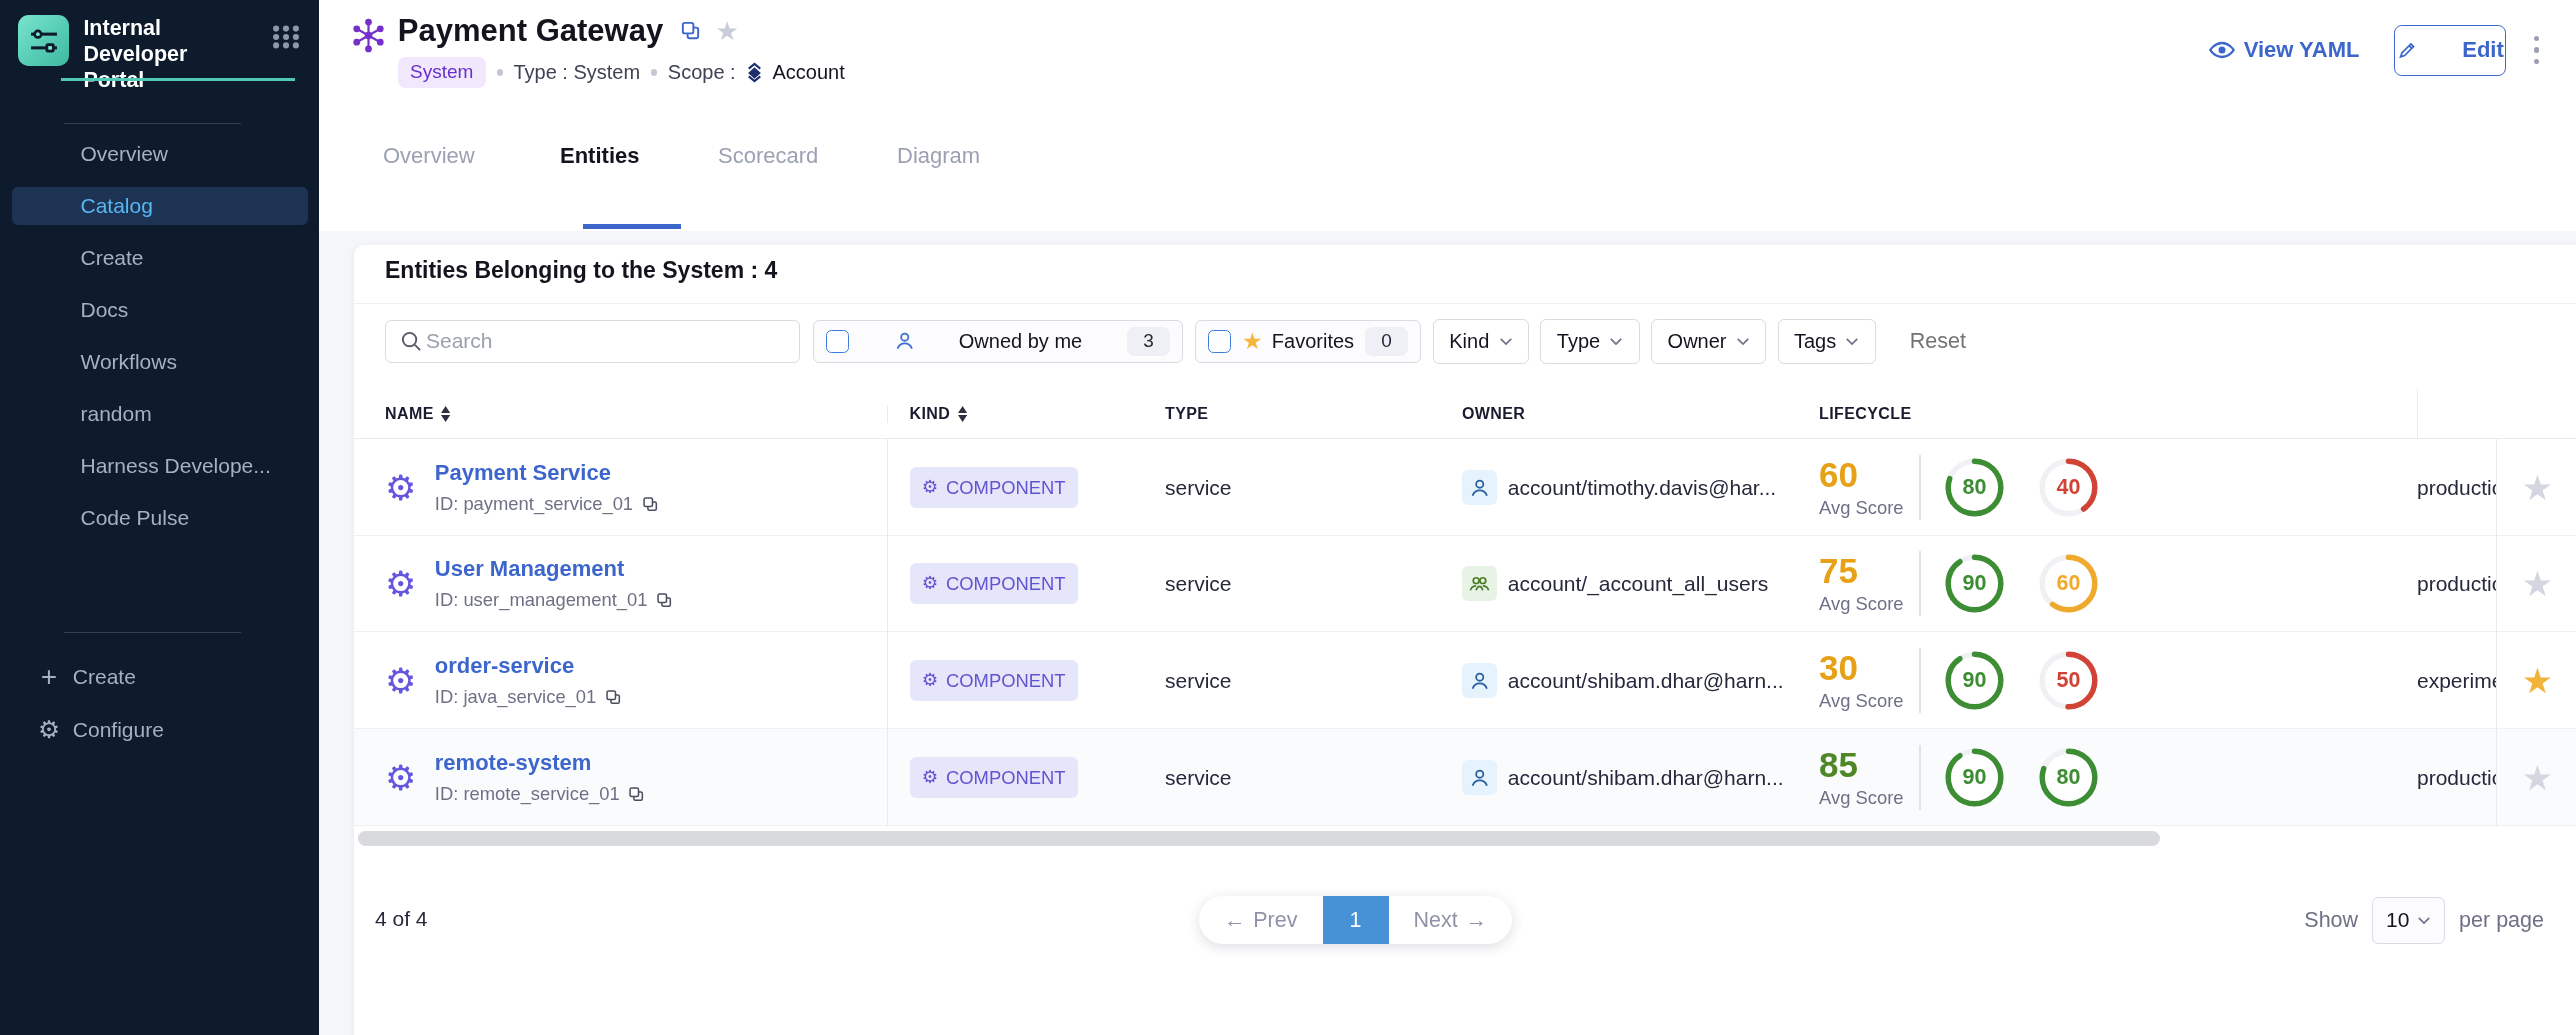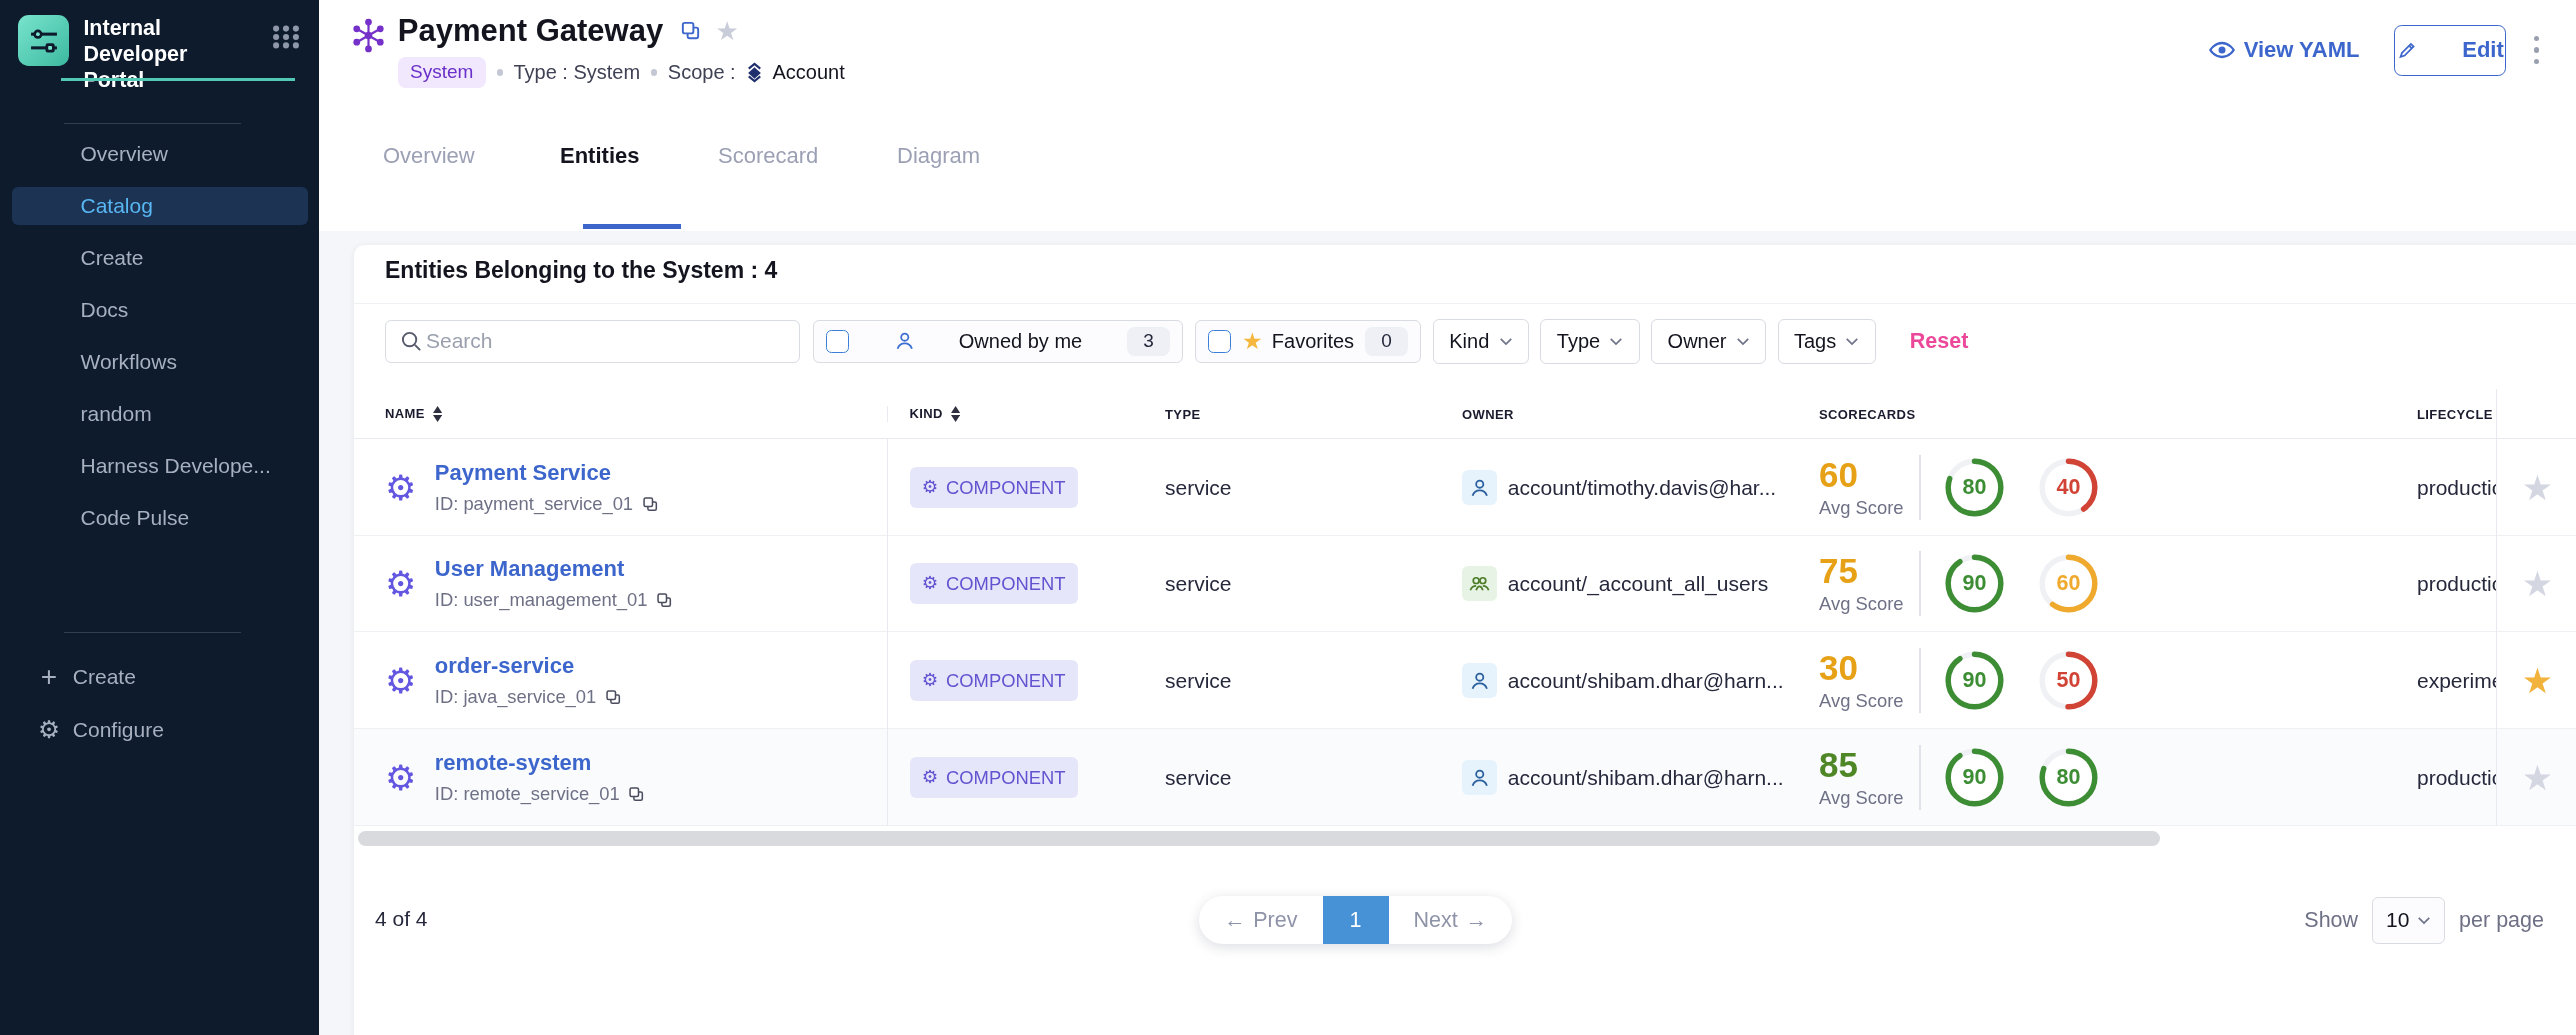--- a/index.html
+++ b/index.html
@@ -71,28 +71,28 @@
   .chip{height:43px;border:0.8px solid #d9dbe3;border-radius:6.1px;display:flex;align-items:center;padding:0 12.3px;box-sizing:border-box;background:#fcfcfe;cursor:pointer;}
   .chip.owned{margin-left:13px;gap:34px;}
   .chip.favs{margin-left:11.5px;}
   .checkbox{width:23px;height:23px;border:1.5px solid #3b7fd9;border-radius:5.4px;background:#fff;box-sizing:border-box;flex:0 0 auto;}
   .chip-label{font-size:20px;color:#14141f;margin-left:9.2px;white-space:nowrap;}
   .chip-ic{margin-left:10.8px;display:flex;}
   .count-badge{margin-left:10.8px;background:#eef0f5;border-radius:7.7px;min-width:31px;height:29px;display:flex;align-items:center;justify-content:center;font-size:19px;color:#26283c;padding:0 6.1px;}
   .fav-star{color:#f5b73e;font-size:23px;line-height:23px;margin-left:10.8px;}
   .drop{height:43px;border:0.8px solid #d9dbe3;border-radius:6.1px;display:flex;align-items:center;padding:0 15.4px;margin-left:11.5px;background:#fff;cursor:pointer;}
   .drop span{font-size:20px;color:#14141f;margin-right:9.2px;}
-  .reset-link{margin-left:34px;font-size:21.5px;font-weight:bold;color:#ec4899;cursor:pointer;}
+  .reset-link{margin-left:34px;font-size:21.5px;font-weight:normal;color:#737373;cursor:pointer;}
 
   
   .thead,.trow{position:absolute;left:0;width:2222px;display:grid;
      grid-template-columns:503px 277px 297px 357px 598px 79px 82px;
      padding-left:31px;box-sizing:border-box;}
   .thead{top:144px;height:50px;border-bottom:0.8px solid #e9eaef;align-items:center;}
-  .th{font-size:13px;font-weight:bold;color:#1a1b2e;letter-spacing:0.4px;display:flex;align-items:center;white-space:nowrap;overflow:hidden;}
+  .th{font-size:16px;font-weight:bold;color:#1a1b2e;letter-spacing:0.4px;display:flex;align-items:center;white-space:nowrap;overflow:hidden;}
   .th .sort{margin-left:7.7px;display:flex;flex-direction:column;gap:2.3px;cursor:pointer;}
   .cell-name{border-right:0.8px solid #e9eaef;}
   .trow{height:97px;align-items:center;border-bottom:0.8px solid #eef0f3;}
   .trow.r0{top:194px;} .trow.r1{top:290px;} .trow.r2{top:387px;} .trow.r3{top:484px;background:#fafbfd;}
   .name-cell{display:flex;align-items:center;height:100%;}
   .gear-ent{font-size:35px;color:#6356e0;line-height:35px;margin-right:18.4px;}
   .gear-sm{font-size:18.4px;color:#6254d0;line-height:18.4px;margin-right:7.7px;}
   .name-txt .ename{font-size:22px;font-weight:bold;color:#3d66cc;cursor:pointer;}
   .name-txt .eid{margin-top:7.7px;font-size:18.4px;color:#6e7186;display:flex;align-items:center;}
   .eid .copy-ic{margin-left:7.7px;color:#4a4d5e;cursor:pointer;display:flex;}
@@ -362,23 +362,20 @@
               </svg>
           </span>
         </div>
         <div class="th">
             <span>TYPE</span>
           </div>
         <div class="th">
             <span>OWNER</span>
           </div>
         <div class="th">
-            <span>SCORECARDS</span>
-          </div>
-        <div class="th">
             <span>LIFECYCLE</span>
           </div>
         <div class="star-head"></div>
       </div>
 
       <div class="trow r0">
         <div class="name-cell cell-name" style="height:97px;">
           <span class="gear-ent">⚙</span>
           <div class="name-txt">
             <div class="ename">Payment Service</div>

